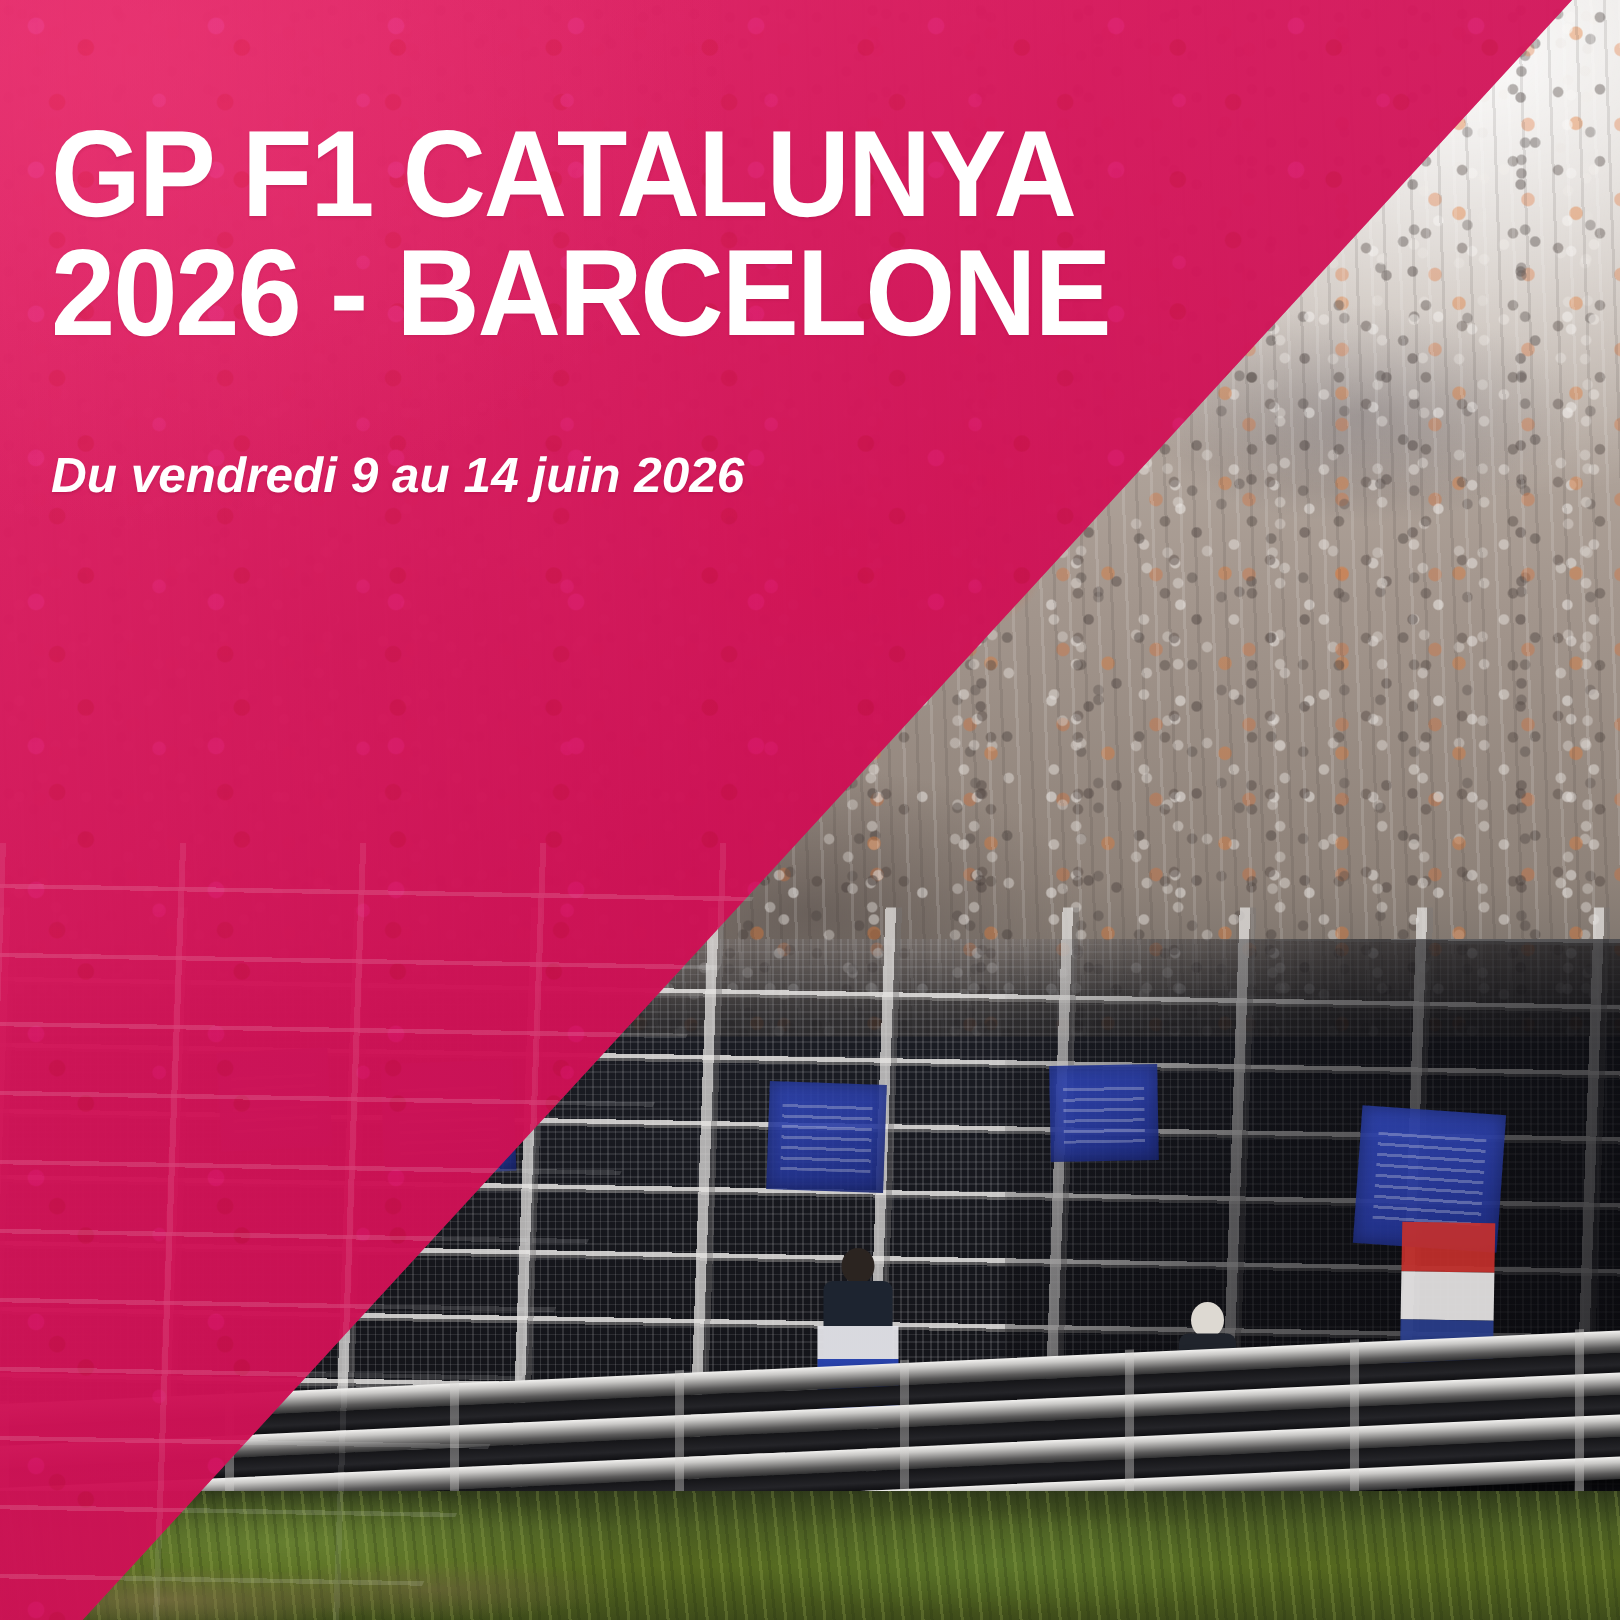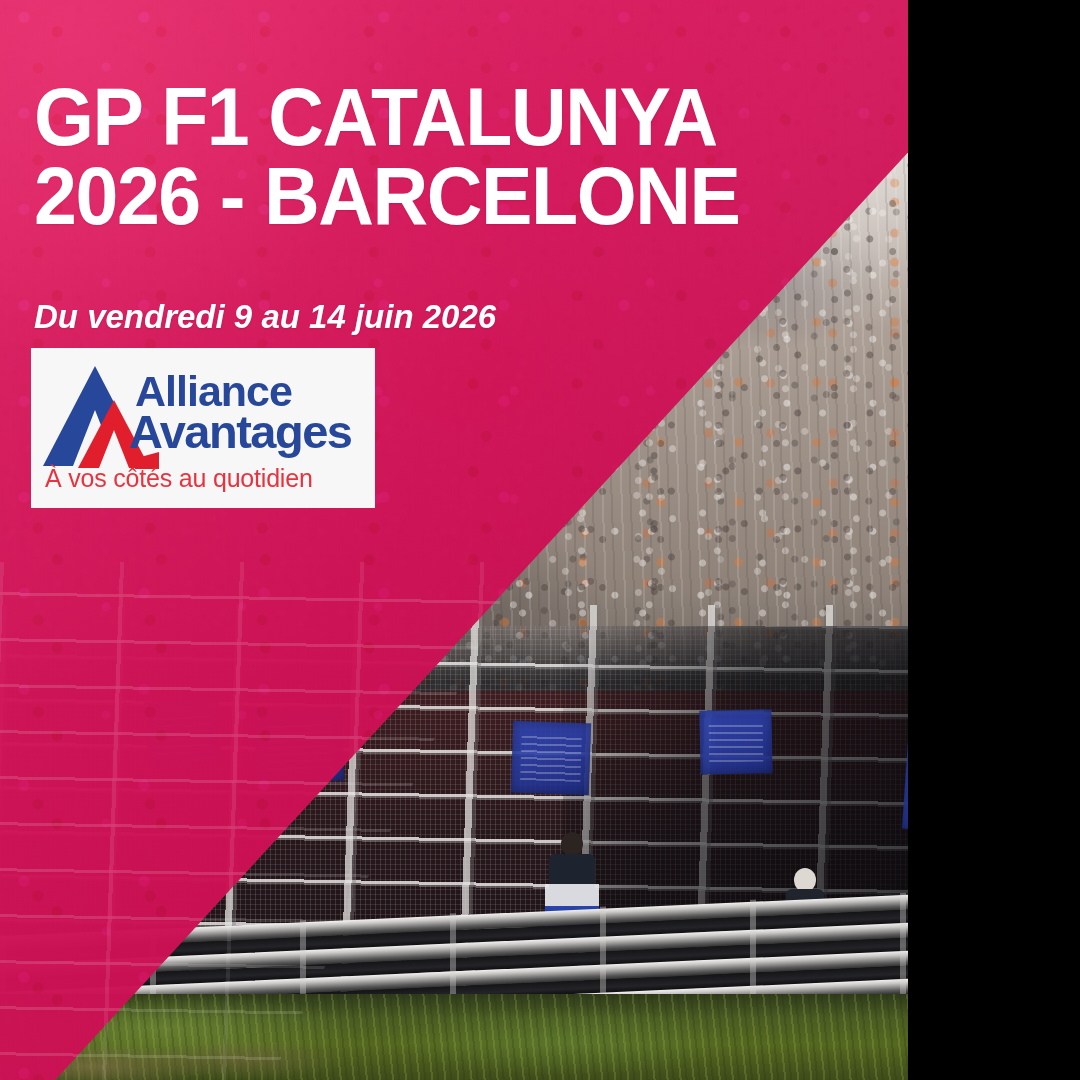--- a/index.html
+++ b/index.html
@@ -6,23 +6,23 @@
   * { margin:0; padding:0; box-sizing:border-box; }
   html, body {
     width:1080px; height:1080px;
     background:#000;
     font-family:"Liberation Sans", sans-serif;
     overflow:hidden;
   }
 
   .poster {
     position:relative;
-    width:908px; height:1080px;
+    width:1080px; height:1080px;
     overflow:hidden;
-    background:#b91c1c;
+    background:#0f172a;
     padding-left:20px;
   }
 
   
   .photo { position:absolute; inset:0; overflow:hidden; }
 
   
   .photo-haze {
     position:absolute; left:0; top:0; width:100%; height:46%;
     background:
@@ -396,28 +396,15 @@
 
   <div class="content">
 
     <h1 class="headline">
       <span class="line">GP F1 CATALUNYA</span>
       <span class="line">2026 - BARCELONE</span>
     </h1>
 
     <div class="subtitle">Du vendredi 9 au 14 juin 2026</div>
 
-    <div class="logo-card">
-      <div class="logo-inner">
-        <span class="logo-a-blue"></span>
-        <span class="logo-a-blue-cut"></span>
-        <span class="logo-a-red"></span>
-        <span class="logo-a-red-cut"></span>
-        <span class="logo-tick"></span>
-
-        <span class="logo-word1">Alliance</span>
-        <span class="logo-word2">Avantages</span>
-        <span class="logo-tagline">À vos côtés au quotidien</span>
-      </div>
-    </div>
 
   </div>
 </div>
 
 </body></html>

